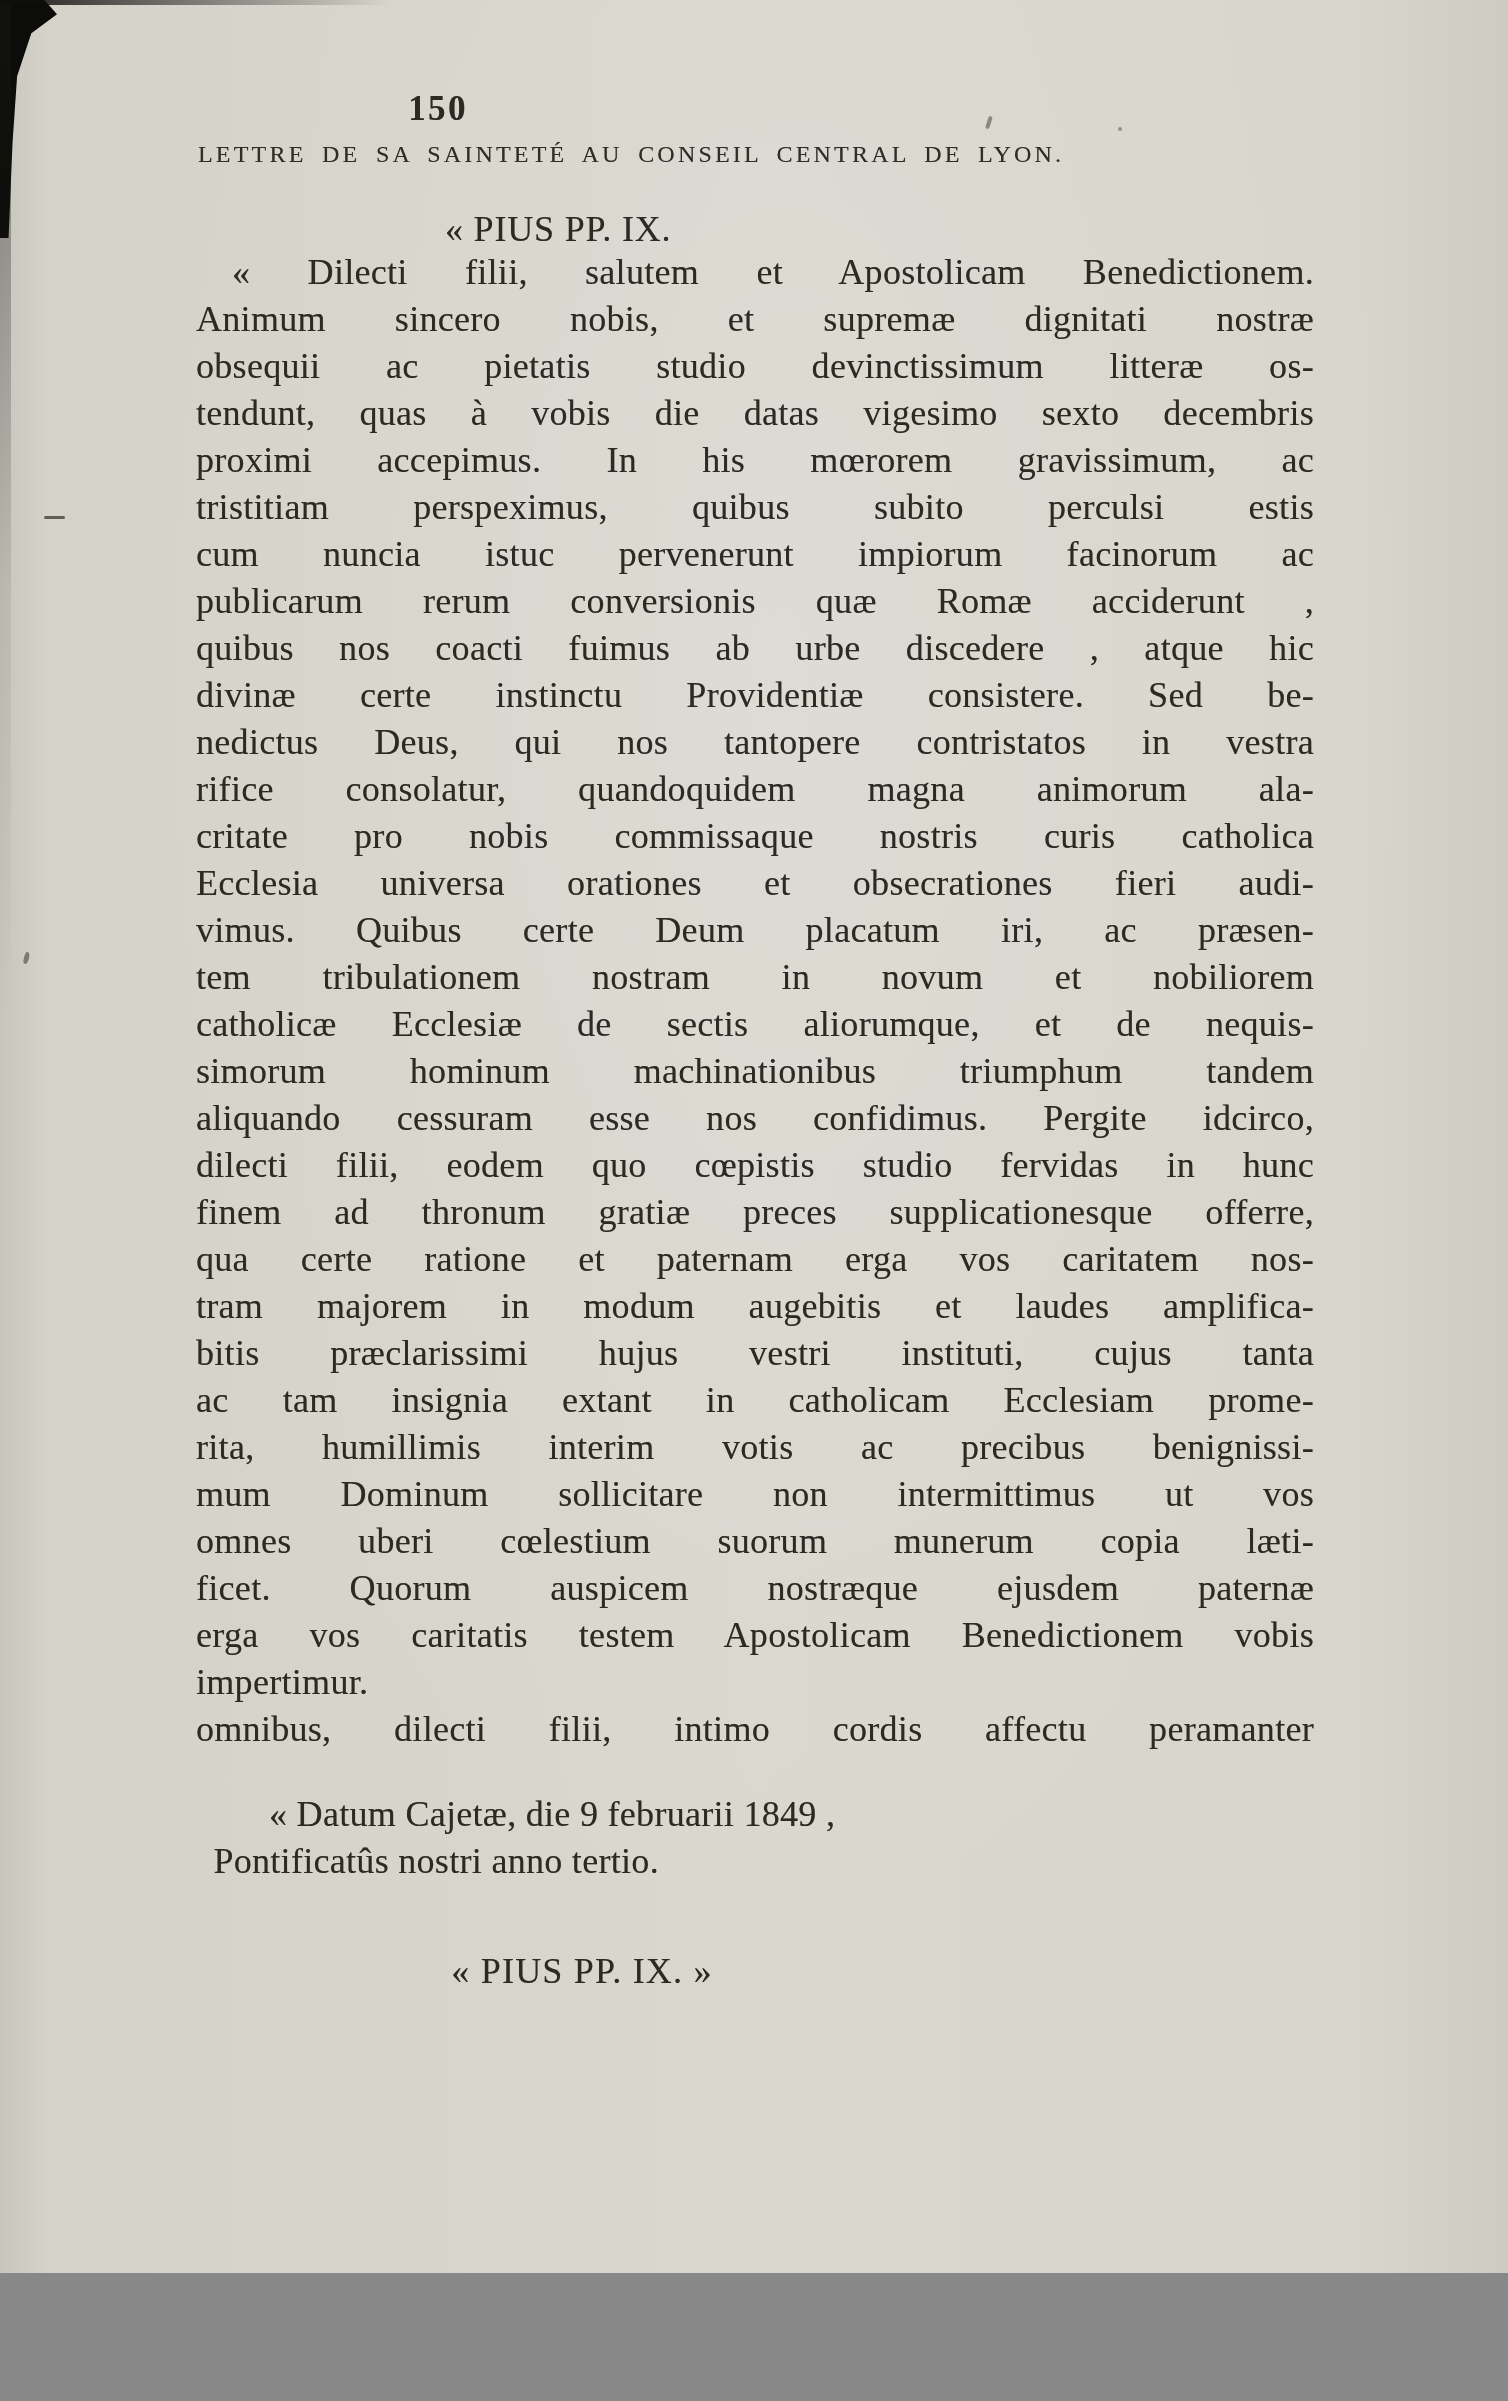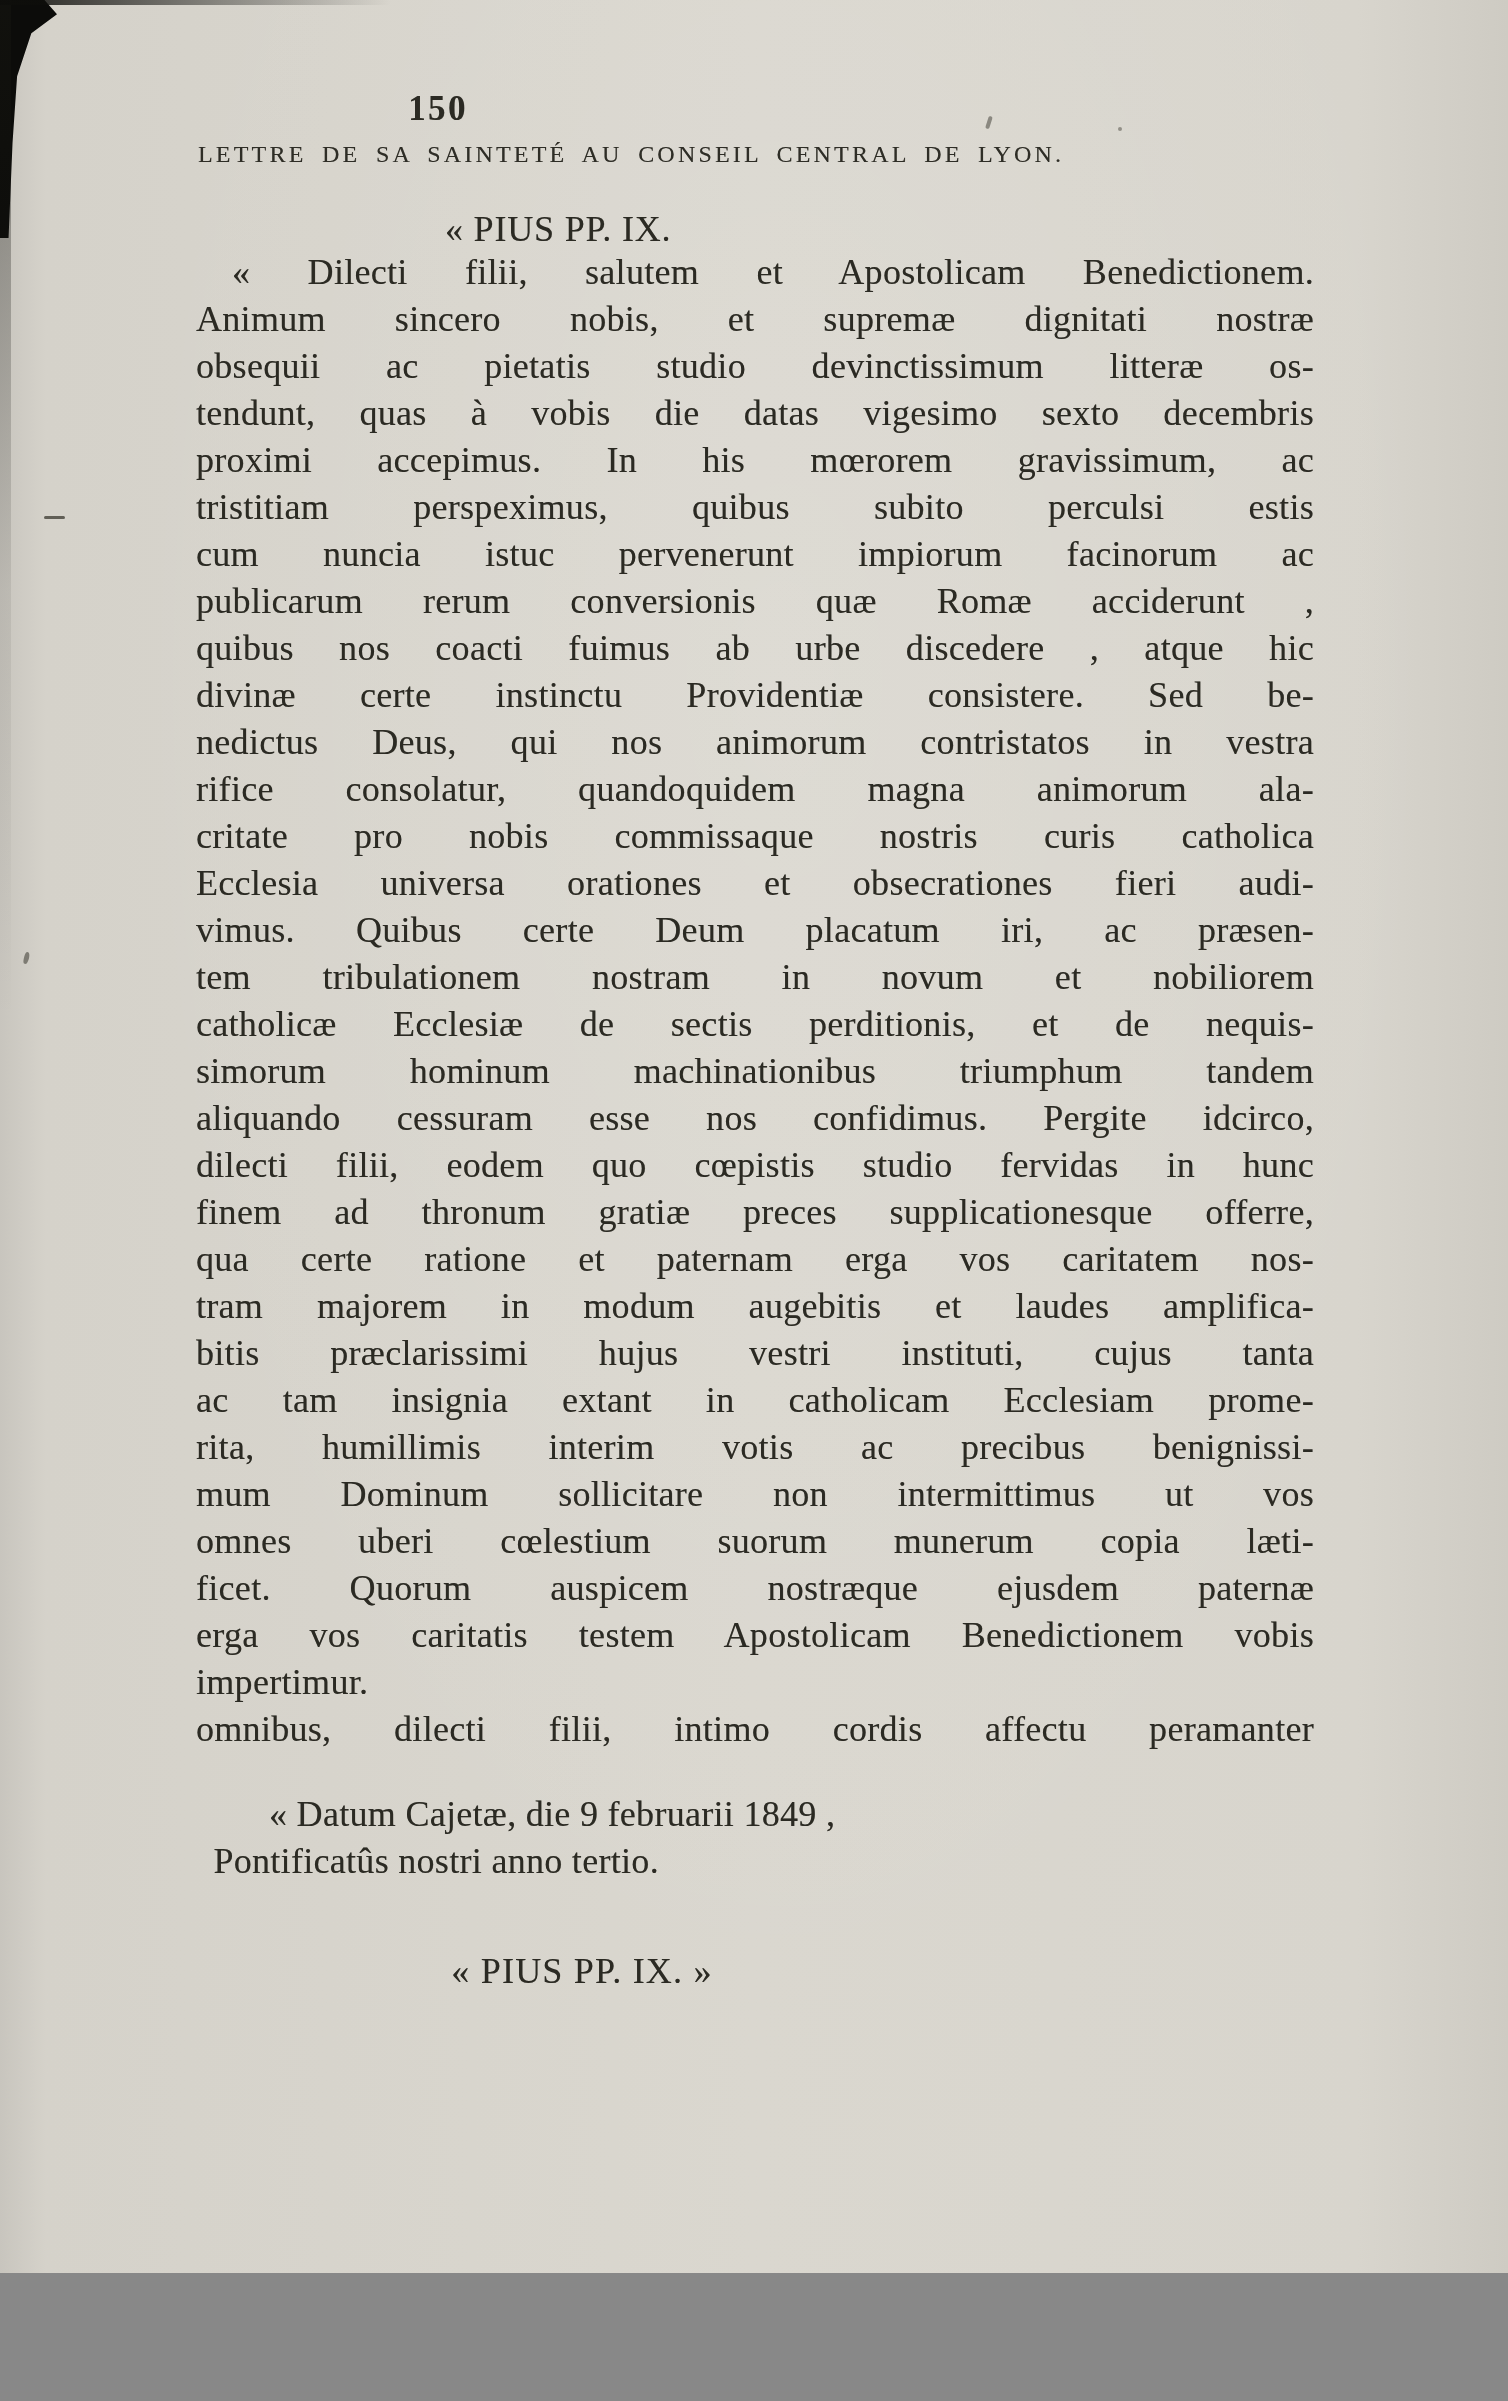--- a/index.html
+++ b/index.html
@@ -128,27 +128,27 @@
       <div class="body-line">« Dilecti filii, salutem et Apostolicam Benedictionem.</div>
       <div class="body-line">Animum sincero nobis, et supremæ dignitati nostræ</div>
       <div class="body-line">obsequii ac pietatis studio devinctissimum litteræ os-</div>
       <div class="body-line">tendunt, quas à vobis die datas vigesimo sexto decembris</div>
       <div class="body-line">proximi accepimus. In his mœrorem gravissimum, ac</div>
       <div class="body-line">tristitiam perspeximus, quibus subito perculsi estis</div>
       <div class="body-line">cum nuncia istuc pervenerunt impiorum facinorum ac</div>
       <div class="body-line">publicarum rerum conversionis quæ Romæ acciderunt ,</div>
       <div class="body-line">quibus nos coacti fuimus ab urbe discedere , atque hic</div>
       <div class="body-line">divinæ certe instinctu Providentiæ consistere. Sed be-</div>
-      <div class="body-line">nedictus Deus, qui nos animorum contristatos in vestra</div>
+      <div class="body-line">nedictus Deus, qui nos tantopere contristatos in vestra</div>
       <div class="body-line">rifice consolatur, quandoquidem magna animorum ala-</div>
       <div class="body-line">critate pro nobis commissaque nostris curis catholica</div>
       <div class="body-line">Ecclesia universa orationes et obsecrationes fieri audi-</div>
       <div class="body-line">vimus. Quibus certe Deum placatum iri, ac præsen-</div>
       <div class="body-line">tem tribulationem nostram in novum et nobiliorem</div>
-      <div class="body-line">catholicæ Ecclesiæ de sectis perditionis, et de nequis-</div>
+      <div class="body-line">catholicæ Ecclesiæ de sectis aliorumque, et de nequis-</div>
       <div class="body-line">simorum hominum machinationibus triumphum tandem</div>
       <div class="body-line">aliquando cessuram esse nos confidimus. Pergite idcirco,</div>
       <div class="body-line">dilecti filii, eodem quo cœpistis studio fervidas in hunc</div>
       <div class="body-line">finem ad thronum gratiæ preces supplicationesque offerre,</div>
       <div class="body-line">qua certe ratione et paternam erga vos caritatem nos-</div>
       <div class="body-line">tram majorem in modum augebitis et laudes amplifica-</div>
       <div class="body-line">bitis præclarissimi hujus vestri instituti, cujus tanta</div>
       <div class="body-line">ac tam insignia extant in catholicam Ecclesiam prome-</div>
       <div class="body-line">rita, humillimis interim votis ac precibus benignissi-</div>
       <div class="body-line">mum Dominum sollicitare non intermittimus ut vos</div>

